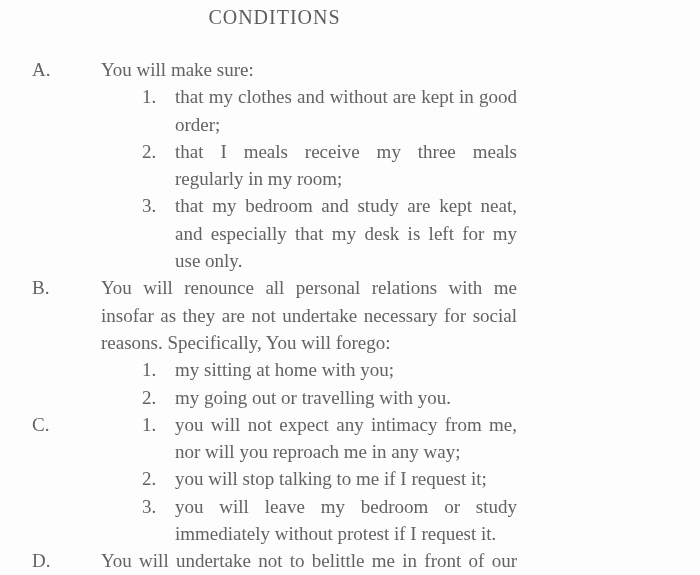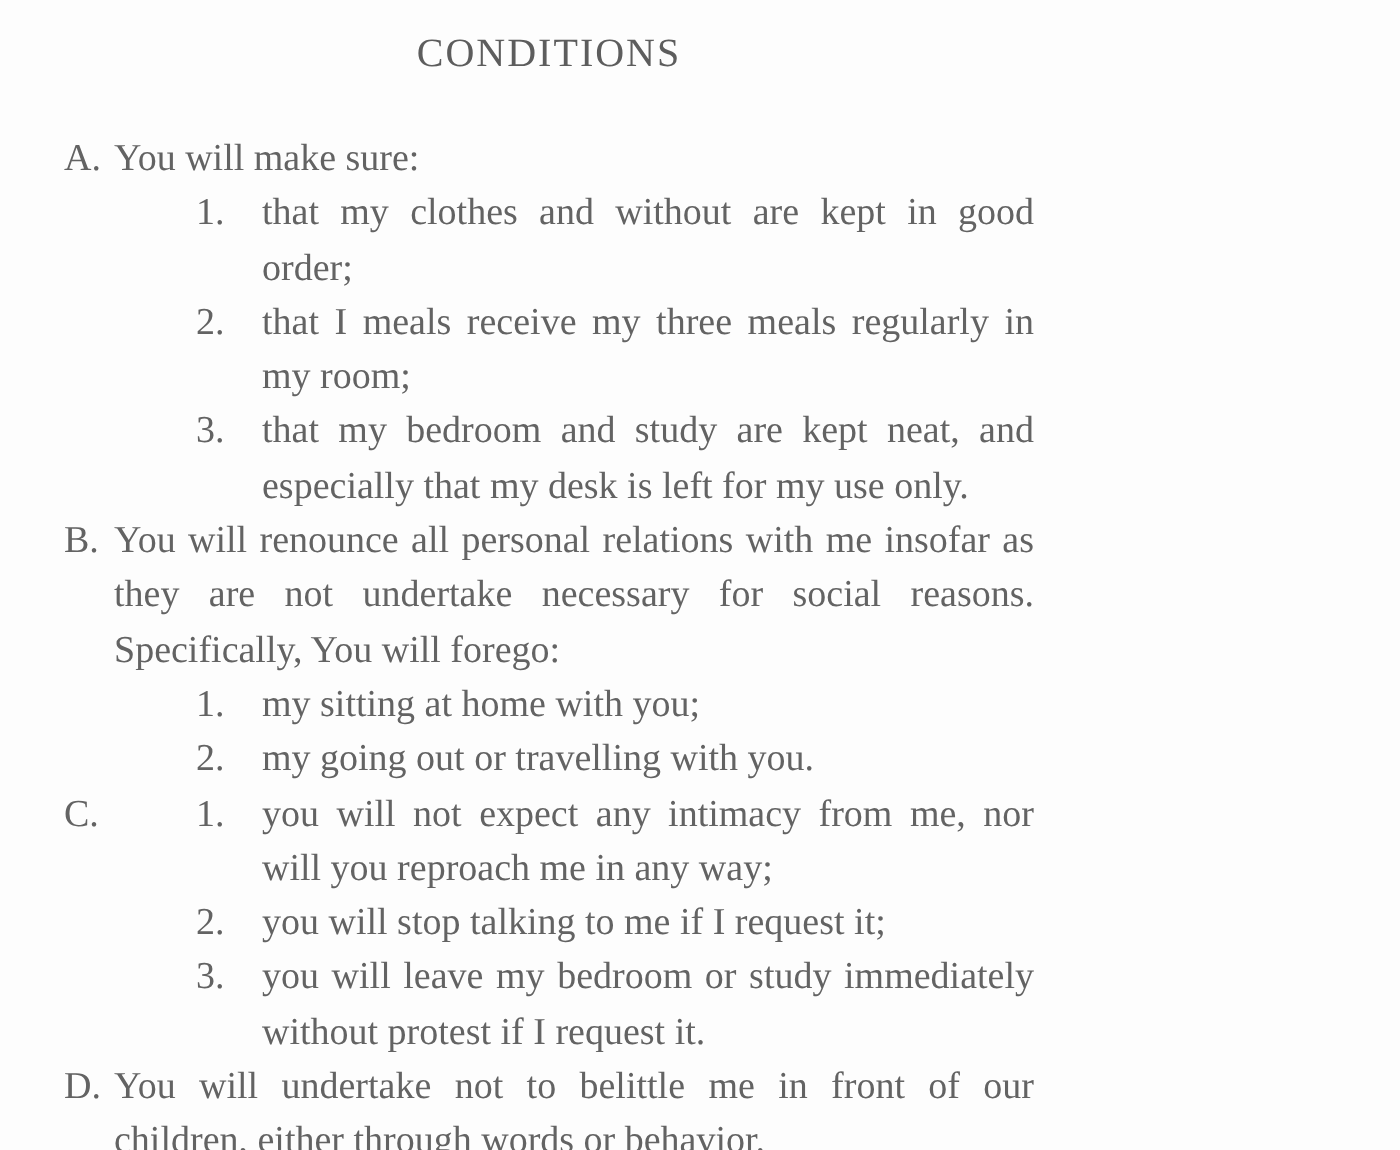--- a/index.html
+++ b/index.html
@@ -7,38 +7,38 @@
     padding: 0;
     width: 700px;
     height: 575px;
     background: #fdfdfd;
     overflow: hidden;
   }
   .page {
     box-sizing: border-box;
     width: 564px;
     height: 575px;
-    padding: 14px 47px 0 32px;
+    padding: 4px 47px 0 32px;
     font-family: "Liberation Serif", "DejaVu Serif", serif;
     font-size: 19px;
     line-height: 27.3px;
     color: #636363;
   }
   .title {
     margin: 0 0 25px 0;
     font-size: 20px;
     font-weight: normal;
     line-height: 27px;
     letter-spacing: 1px;
     text-align: center;
     color: #5d5d5d;
   }
   .citem { display: flex; }
   .cmark { flex: 0 0 25px; }
-  .cbody { flex: 1; min-width: 0; text-align: justify; }
+  .cbody { flex: 1; min-width: 0; text-align: justify; margin-left: 44px; }
   .sitem { display: flex; margin-left: 41px; }
   .smark { flex: 0 0 33px; }
   .sbody { flex: 1; min-width: 0; text-align: justify; }
   .it { }
   .divider {
     width: 320px;
     height: 0;
     border-top: 1px solid #b9b9b9;
     margin: 6px 0 0 144px;
   }

